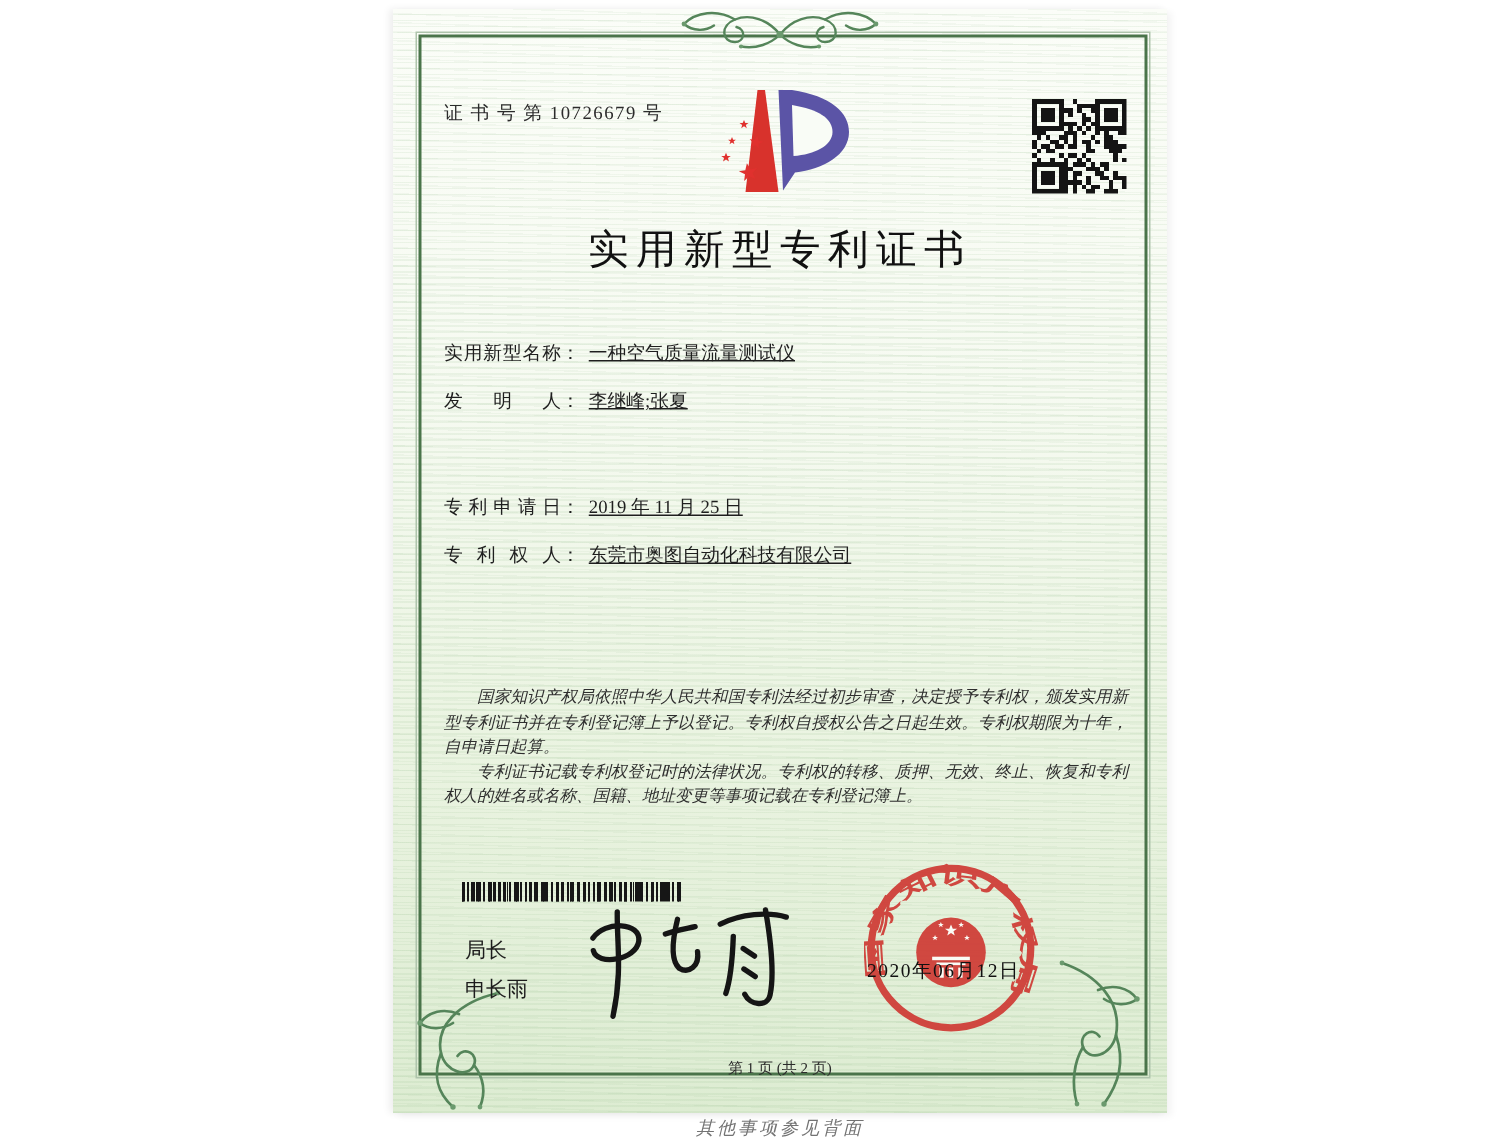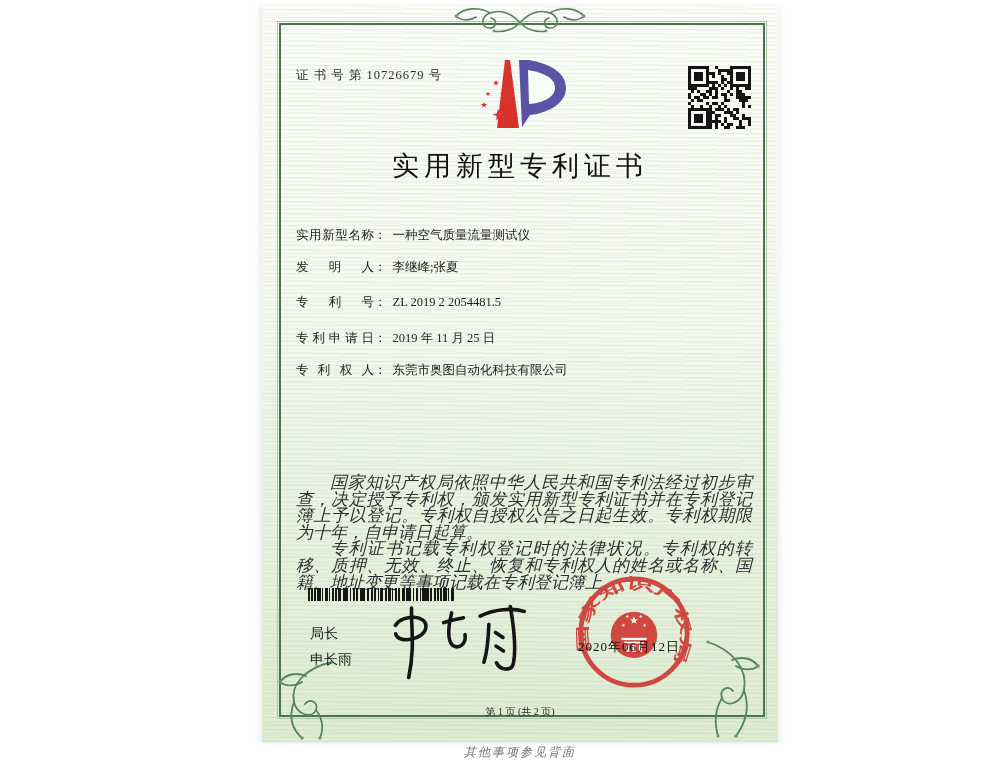--- a/index.html
+++ b/index.html
@@ -28,25 +28,25 @@
   }
   .logo{position:absolute;left:212px;top:52px;width:96px;height:84px;}
   .qr{position:absolute;left:426px;top:60px;width:63px;height:63px;}
   .title{
     position:absolute;left:0;top:142px;width:516px;margin:0;text-align:center;
     font-size:27px;font-weight:400;letter-spacing:5px;color:#111;
   }
   .row{position:absolute;left:34px;width:460px;font-size:12.5px;white-space:nowrap;color:#1e1e1e;}
   .lab{display:inline-block;width:78px;text-align:justify;text-align-last:justify;margin-top:10px;}
   .lab2{display:inline-block;width:66px;text-align:justify;text-align-last:justify;}
-  .val{margin-left:6px;}
+  .val{margin-left:6px;text-decoration:underline;}
   .pair2{position:absolute;left:224px;top:0;}
   .paras{
-    position:absolute;left:34px;top:469px;width:456px;
-    font-size:17px;line-height:16.6px;text-align:justify;color:#2e2e2e;
+    position:absolute;left:34px;top:451px;width:456px;
+    font-size:11px;line-height:16.6px;text-align:justify;color:#2e2e2e;
     font-style:italic;
   }
   .paras p{margin:0;text-indent:2em;}
   .barcode{
     position:absolute;left:46px;top:582px;width:146px;height:13px;
     background:
       repeating-linear-gradient(90deg,#161616 0 1.5px,rgba(0,0,0,0) 1.5px 3.5px),
       repeating-linear-gradient(90deg,#161616 0 2px,rgba(0,0,0,0) 2px 9px),
       repeating-linear-gradient(90deg,#161616 0 1px,rgba(0,0,0,0) 1px 6px);
   }
@@ -384,23 +384,20 @@
     </svg>
 
   <h1 class="title">实用新型专利证书</h1>
 
   <div class="row" style="top:211px">
     <span class="lab">实用新型名称</span><span>：</span><span class="val">一种空气质量流量测试仪</span>
   </div>
   <div class="row" style="top:243px">
     <span class="lab">发明人</span><span>：</span><span class="val">李继峰;张夏</span>
   </div>
-  <div class="row" style="top:278px">
-    <span class="lab">专利号</span><span>：</span><span class="val">ZL 2019 2 2054481.5</span>
-  </div>
   <div class="row" style="top:314px">
     <span class="lab">专利申请日</span><span>：</span><span class="val">2019 年 11 月 25 日</span>
   </div>
   <div class="row" style="top:346px">
     <span class="lab">专利权人</span><span>：</span><span class="val">东莞市奥图自动化科技有限公司</span>
   </div>
 
   <div class="paras">
     <p>国家知识产权局依照中华人民共和国专利法经过初步审查，决定授予专利权，颁发实用新型专利证书并在专利登记簿上予以登记。专利权自授权公告之日起生效。专利权期限为十年，自申请日起算。</p>
     <p>专利证书记载专利权登记时的法律状况。专利权的转移、质押、无效、终止、恢复和专利权人的姓名或名称、国籍、地址变更等事项记载在专利登记簿上。</p>

